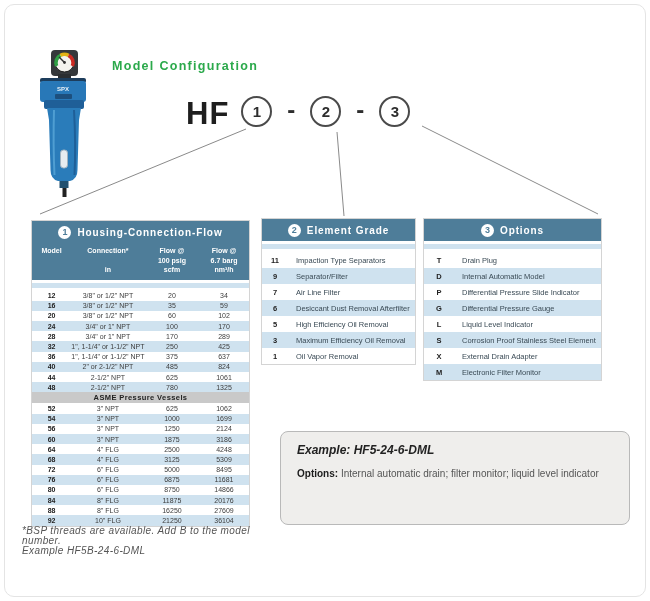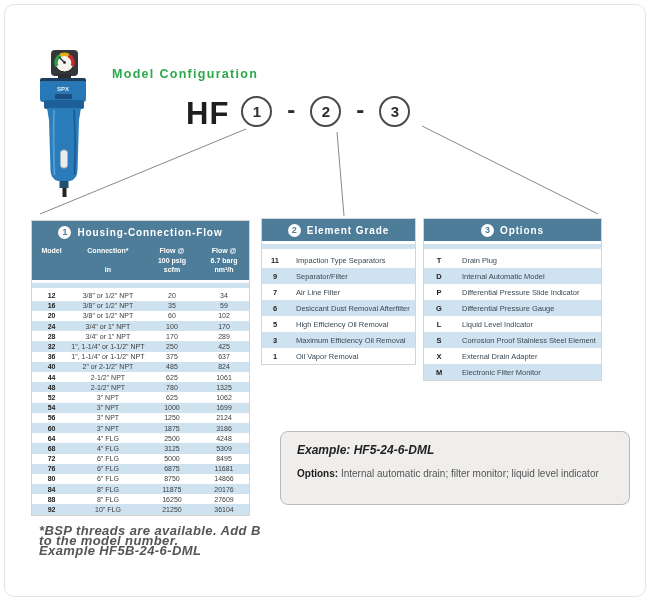--- a/index.html
+++ b/index.html
@@ -4,21 +4,21 @@
 <style>
   html,body{margin:0;padding:0;background:#fff;}
   #canvas{
     position:relative;width:650px;height:601px;background:#ffffff;
     font-family:"Liberation Sans",sans-serif;overflow:hidden;
   }
   .frame{position:absolute;inset:4px;border:1px solid #e4e4e4;border-radius:10px;pointer-events:none;}
 
   
   .green-title{
-    position:absolute;left:112px;top:67px;
+    position:absolute;left:112px;top:59px;
     font-size:12.5px;font-weight:bold;letter-spacing:1.3px;color:#2ba94b;
   }
   .model-code{
     position:absolute;left:186px;top:96px;height:40px;
     display:flex;align-items:flex-start;
   }
   .hf{font-size:31px;font-weight:bold;color:#1e1e1e;letter-spacing:1px;margin-right:12px;}
   .num-circle{
     width:27px;height:27px;border:2px solid #4a4a4a;border-radius:50%;
     display:flex;align-items:center;justify-content:center;
@@ -53,38 +53,38 @@
   .t1-colcell span{min-height:9.5px;}
   .t1-row{display:grid;grid-template-columns:18% 34% 25% 23%;height:10.2px;align-items:center;}
   .t1-rows .t1-row:nth-child(even){background:#cfe2ef;}
   .t1-row .c{font-size:7px;text-align:center;color:#3c3c3c;white-space:nowrap;overflow:hidden;}
   .t1-row .model{font-weight:bold;color:#222;}
   .asme-bar{
     height:11px;background:#c9c9c9;display:flex;align-items:center;justify-content:center;
     font-size:7.5px;font-weight:bold;color:#222;letter-spacing:0.4px;
   }
   .footnote{
-    position:absolute;left:39px;top:526px;width:235px;
-    font-size:13px;font-style:italic;font-weight:bold;color:#555;
+    position:absolute;left:22px;top:526px;width:235px;
+    font-size:10px;font-style:italic;font-weight:normal;color:#555;
     letter-spacing:0.4px;line-height:10px;
   }
 
   
   #element-table{left:261px;top:218px;width:155px;}
   #options-table{left:423px;top:218px;width:179px;}
   .code-row{display:grid;height:16px;align-items:center;}
   #element-table .code-row{grid-template-columns:26px 1fr;}
   #options-table .code-row{grid-template-columns:30px 1fr;}
   .code-rows .code-row:nth-child(even){background:#cfe2ef;}
   .code-row .code{font-size:7.5px;font-weight:bold;color:#222;text-align:center;}
   .code-row .label{font-size:7.5px;color:#3a4a55;text-align:left;padding-left:8px;white-space:nowrap;overflow:hidden;}
 
   
   #example-box{
-    position:absolute;left:280px;top:431px;width:350px;height:74px;box-sizing:border-box;
+    position:absolute;left:280px;top:431px;width:350px;height:94px;box-sizing:border-box;
     background:#efeeec;border:1px solid #b9b9b9;border-radius:8px;
     padding:11px 16px;
   }
   .ex-title{font-size:12px;font-weight:bold;font-style:italic;color:#222;}
   .ex-line{font-size:10px;color:#555;line-height:16px;white-space:nowrap;}
   .ex-line b{color:#1c1c1c;}
   .ex-lines{margin-top:9px;}
 </style>
 </head>
 <body>
@@ -228,20 +228,21 @@
     <div class="c f2">1061</div>
   </div>
 
   <div class="t1-row">
     <div class="c model">48</div>
     <div class="c conn">2-1/2" NPT</div>
     <div class="c f1">780</div>
     <div class="c f2">1325</div>
   </div>
 </div>
+    <div class="asme-bar">ASME Pressure Vessels</div>
     <div class="t1-rows">
   <div class="t1-row">
     <div class="c model">52</div>
     <div class="c conn">3" NPT</div>
     <div class="c f1">625</div>
     <div class="c f2">1062</div>
   </div>
 
   <div class="t1-row">
     <div class="c model">54</div>

